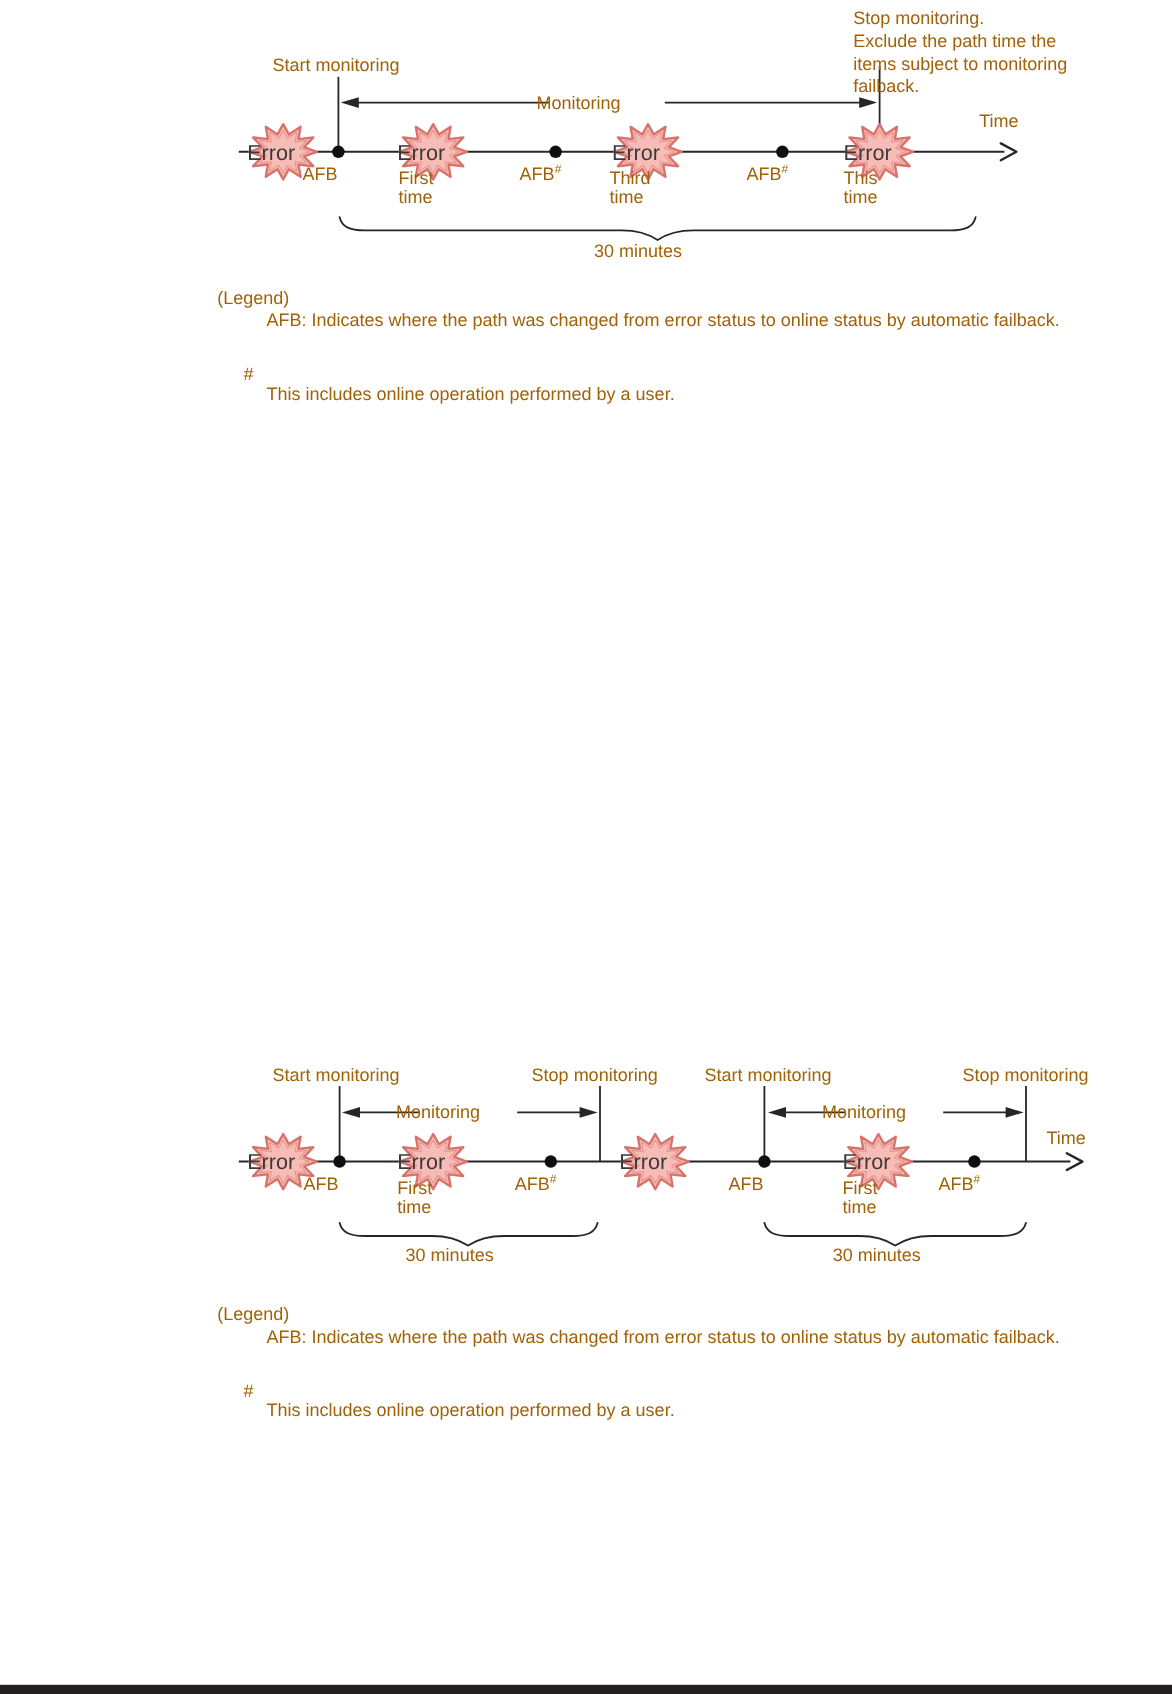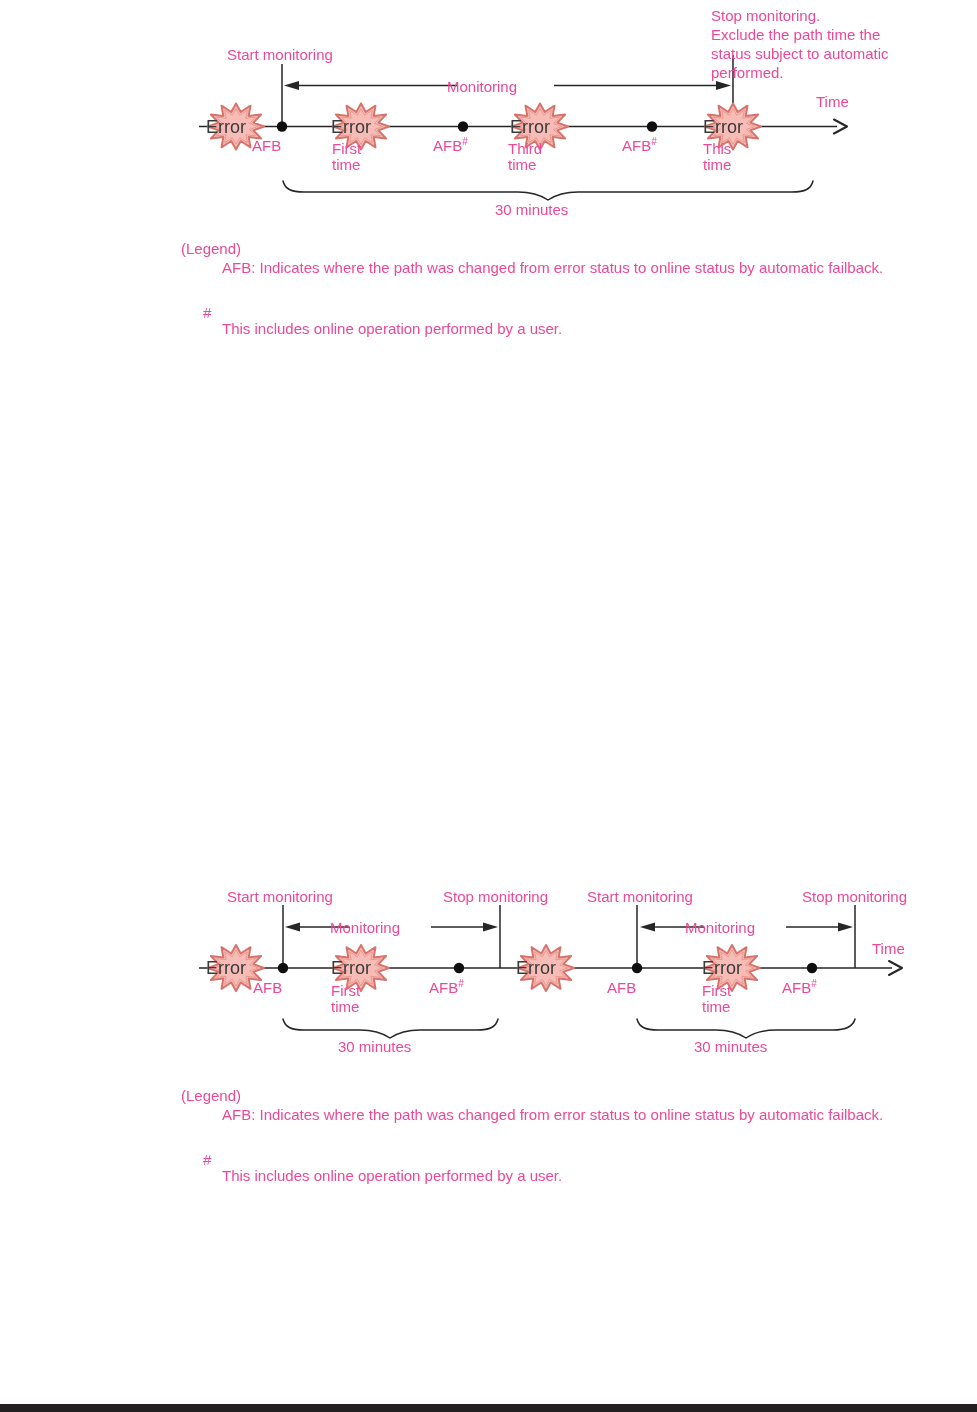--- a/index.html
+++ b/index.html
@@ -14,21 +14,21 @@
   .ln{stroke:#262626;stroke-width:1.7;fill:none;}
   .ln-thin{stroke:#262626;stroke-width:1.5;fill:none;}
   .arrow-open{stroke:#262626;stroke-width:2;fill:none;stroke-linecap:round;stroke-linejoin:round;}
   .solid{fill:#262626;stroke:none;}
   .dot{fill:#0f0f0f;stroke:none;}
   .brace{stroke:#262626;stroke-width:1.5;fill:none;stroke-linecap:round;}
   .star-outer{stroke:#d8736c;stroke-width:2;stroke-linejoin:round;}
   .star-inner{fill:none;stroke:#e59790;stroke-width:1.2;stroke-linejoin:round;}
   .lbl{
     position:absolute;
-    font-size:15px;line-height:17px;color:#ec4899;
+    font-size:15px;line-height:17px;color:#a16207;
     white-space:nowrap;
   }
   .c{text-align:left;}
   .two{line-height:16px;}
   .err{font-size:18px;color:#3a3a3a;letter-spacing:0;}
   .note{line-height:19px;}
   .sup{font-size:10px;vertical-align:super;line-height:0;}
 </style>
 </head>
 <body>
@@ -101,22 +101,22 @@
     </g>
 
     <rect x="0" y="1404" width="977" height="8" fill="#231f20"></rect>
   </svg>
 
   <div class="lbl" style="left:227px;top:46px">Start monitoring</div>
 
   <div class="lbl note" style="left:711px;top:6px">
     <div>Stop monitoring.</div>
     <div>Exclude the path time the</div>
-    <div>status subject to automatic</div>
-    <div>performed.</div>
+    <div>items subject to monitoring</div>
+    <div>failback.</div>
   </div>
 
   <div class="lbl c" style="left:447px;top:78px;width:120px">Monitoring</div>
   <div class="lbl" style="left:816px;top:93px">Time</div>
 
   <div class="lbl c err" style="left:206px;top:119px;width:60px">Error</div>
   <div class="lbl c err" style="left:331px;top:119px;width:60px">Error</div>
   <div class="lbl c err" style="left:510px;top:119px;width:60px">Error</div>
   <div class="lbl c err" style="left:703px;top:119px;width:60px">Error</div>
 

